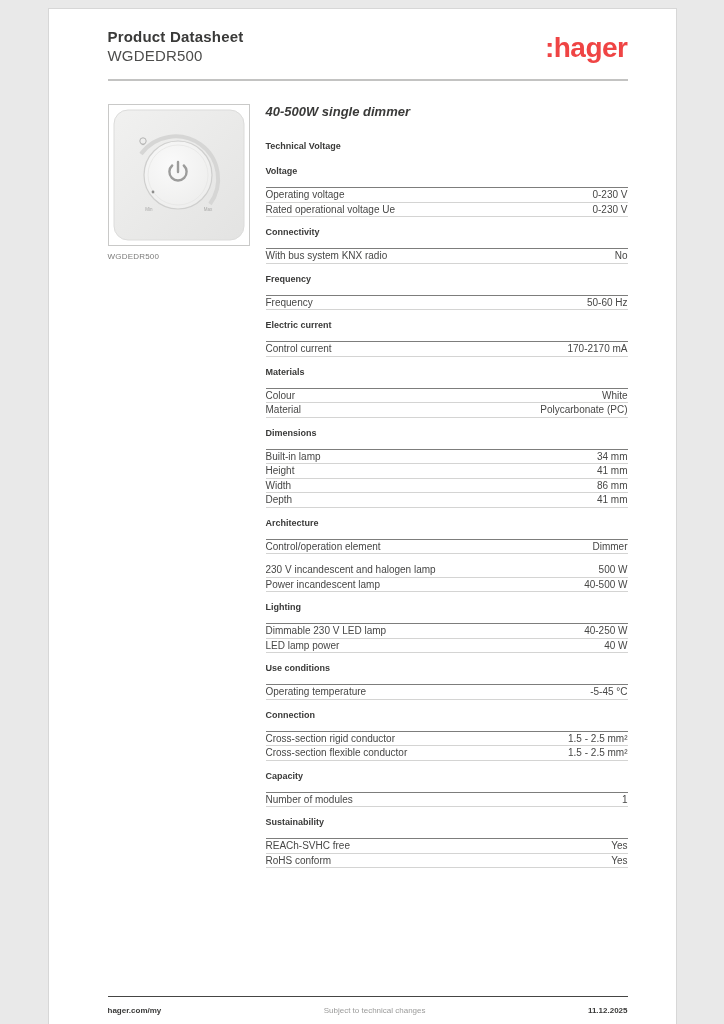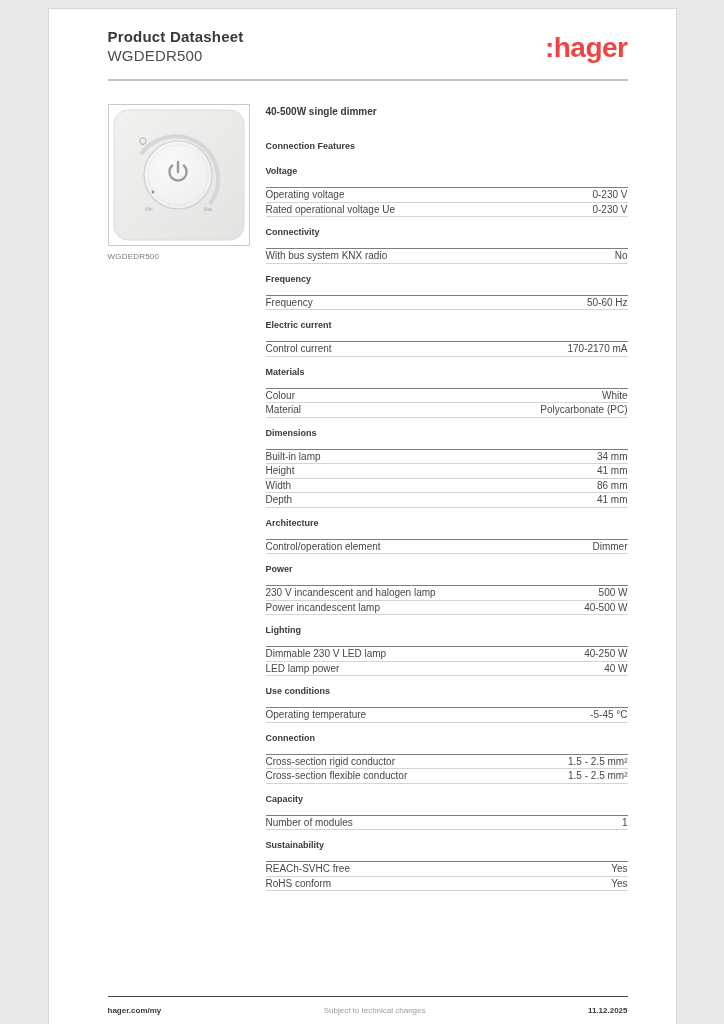--- a/index.html
+++ b/index.html
@@ -74,24 +74,25 @@
   }
   .image-caption {
     margin-top: 6px;
     font-size: 8px;
     color: #7b7b7a;
     letter-spacing: 0.2px;
   }
 
   .spec-col { flex: 1; min-width: 0; }
   .product-title {
-    font-size: 10px;
+    font-size: 13px;
     font-weight: bold;
     line-height: 11px;
     margin-top: 2px;
+    font-style: italic;
   }
   .features-heading {
     font-size: 9px;
     font-weight: bold;
     line-height: 11px;
     margin-top: 24px;
   }
   .sections { margin-top: 13px; }
   .spec-section { margin-top: 9px; }
   .spec-section:first-child { margin-top: 0; }
@@ -178,21 +179,21 @@
           <circle cx="41" cy="84" r="1.4" fill="#8d8d8c"></circle>
           <text x="37" y="103" font-size="4.5" fill="#a9a9a8" text-anchor="middle" font-family="Liberation Sans, sans-serif">Min</text>
           <text x="96" y="103" font-size="4.5" fill="#a9a9a8" text-anchor="middle" font-family="Liberation Sans, sans-serif">Max</text>
         </svg>
       </div>
       <div class="image-caption">WGDEDR500</div>
     </aside>
 
     <main class="spec-col">
       <div class="product-title">40-500W single dimmer</div>
-      <div class="features-heading">Connection Features</div>
+      <div class="features-heading">Technical Voltage</div>
       <div class="sections" id="sections">
           <section class="spec-section">
             <div class="section-title">Voltage</div>
             <div class="spec-row">
               <span class="row-label">Operating voltage</span>
               <span class="row-value">0-230 V</span>
             </div>
             <div class="spec-row">
               <span class="row-label">Rated operational voltage Ue</span>
               <span class="row-value">0-230 V</span>
@@ -250,21 +251,20 @@
             </div>
           </section>
           <section class="spec-section">
             <div class="section-title">Architecture</div>
             <div class="spec-row">
               <span class="row-label">Control/operation element</span>
               <span class="row-value">Dimmer</span>
             </div>
           </section>
           <section class="spec-section">
-            <div class="section-title">Power</div>
             <div class="spec-row">
               <span class="row-label">230 V incandescent and halogen lamp</span>
               <span class="row-value">500 W</span>
             </div>
             <div class="spec-row">
               <span class="row-label">Power incandescent lamp</span>
               <span class="row-value">40-500 W</span>
             </div>
           </section>
           <section class="spec-section">

